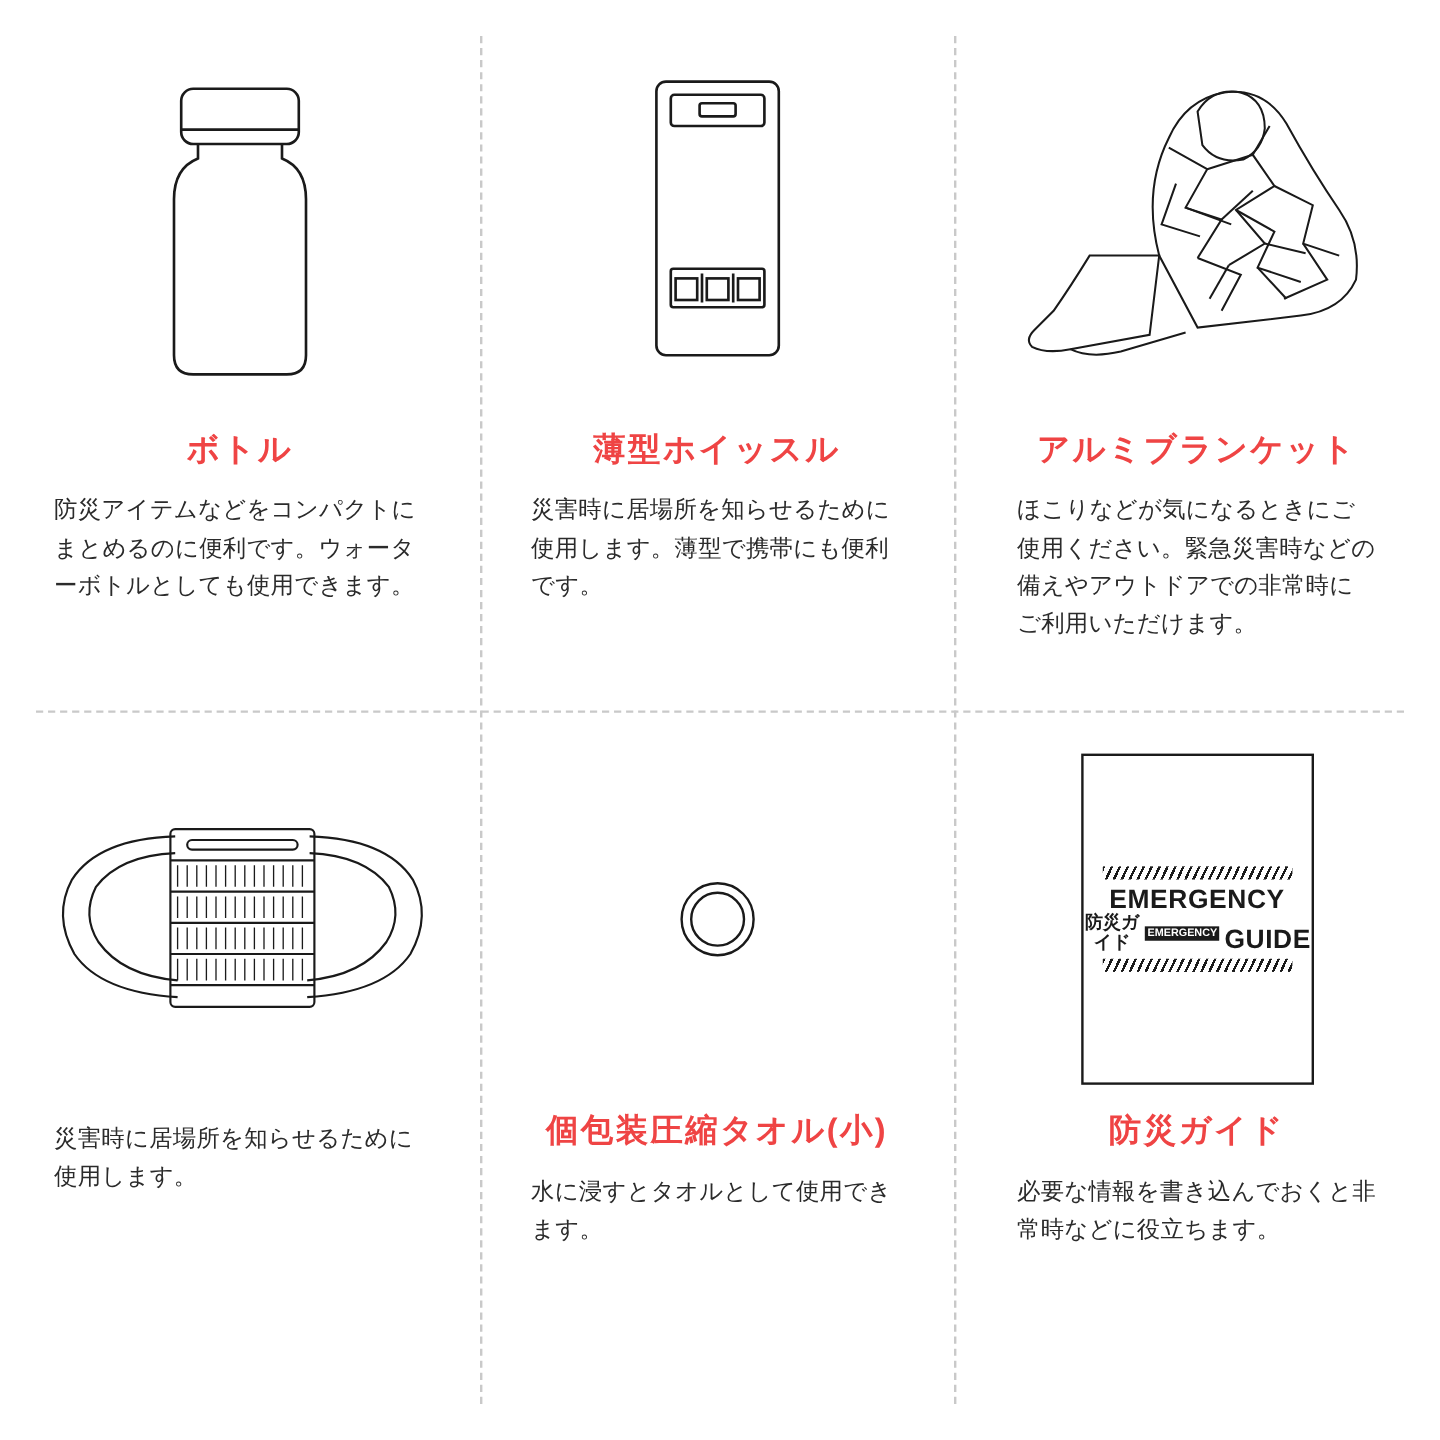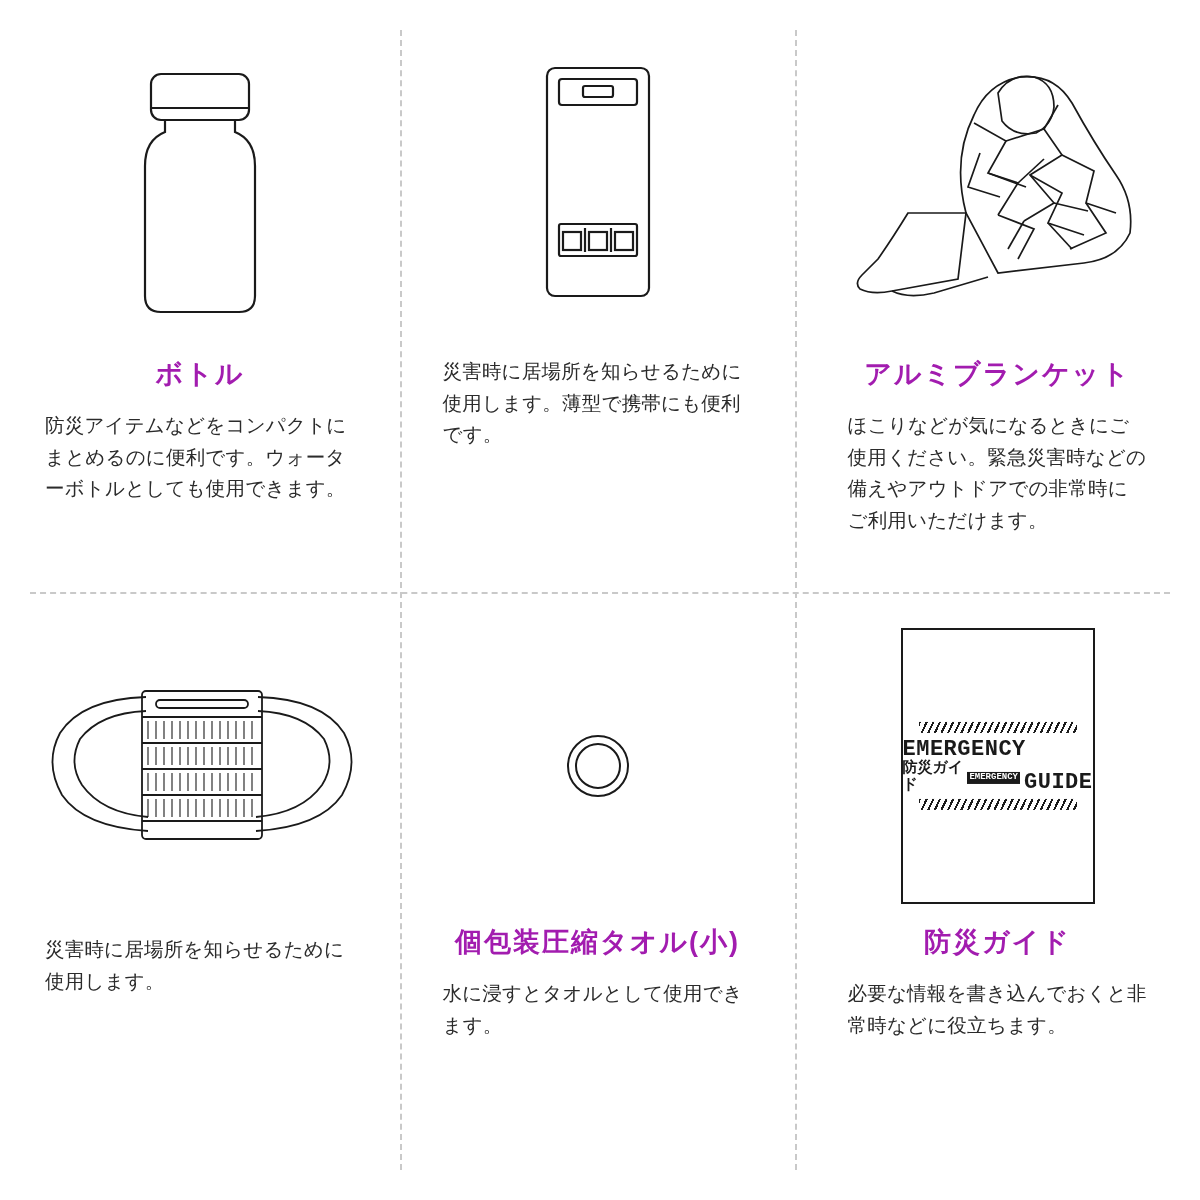--- a/index.html
+++ b/index.html
@@ -68,21 +68,21 @@
     justify-content: center;
   }
   .row1 .art { height: 300px; }
   .row2 .art { height: 300px; }
 
   .title {
     font-size: 27px;
     font-weight: bold;
     letter-spacing: 2px;
     text-align: center;
-    color: #a21caf;
+    color: #ef4444;
     margin-top: 18px;
   }
   .row2 .title { margin-top: 8px; }
 
   .desc {
     font-size: 19.5px;
     line-height: 1.62;
     color: #2b2b2b;
     letter-spacing: 0.2px;
     margin-top: 18px;
@@ -91,22 +91,22 @@
     max-width: 310px;
   }
   .cell.c3 .desc { max-width: 300px; }
 
   
   .guide-inner {
     position: absolute;
     left: 0; right: 0;
     top: 50%;
     transform: translateY(-50%);
-    text-align: left;
-    font-family: Liberation Mono, monospace;
+    text-align: center;
+    font-family: Liberation Sans, sans-serif;
   }
   .hatch {
     height: 11px;
     margin: 0 16px 5px 16px;
     background: repeating-linear-gradient(115deg,
       #1a1a1a 0px, #1a1a1a 2px, #ffffff 2px, #ffffff 6px);
   }
   .hatch.bottom { margin: 5px 16px 0 16px; }
   .guide-en {
     font-size: 22px;
@@ -168,20 +168,21 @@
           <rect x="26" y="33" width="78" height="26" rx="3" ry="3"></rect>
           <rect x="50" y="40" width="30" height="11" rx="2" ry="2"></rect>
           <rect x="26" y="178" width="78" height="32" rx="2" ry="2"></rect>
           <line x1="52" y1="182" x2="52" y2="206"></line>
           <line x1="78" y1="182" x2="78" y2="206"></line>
           <rect x="30" y="186" width="18" height="18"></rect>
           <rect x="56" y="186" width="18" height="18"></rect>
           <rect x="82" y="186" width="18" height="18"></rect>
         </svg>
       </div>
+      <div class="title">薄型ホイッスル</div>
       <div class="desc">災害時に居場所を知らせるために使用します。薄型で携帯にも便利です。</div>
     </div>
 
     <div class="cell row1 c3">
       <div class="art">
         <svg width="300" height="250" viewBox="0 0 300 250" fill="none" stroke="#1a1a1a" stroke-width="1.7">
 
           <path d="M14 212 Q6 220 12 226 Q24 232 44 228 L110 216 L118 150 L60 150 Q44 176 30 196 Z"></path>
           <path d="M44 228 Q60 236 86 230 L140 214"></path>
 

